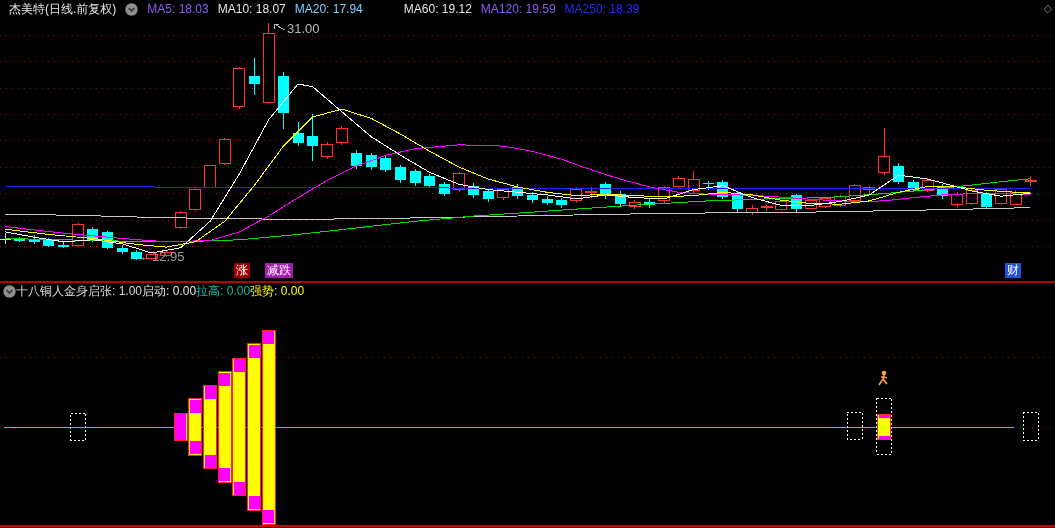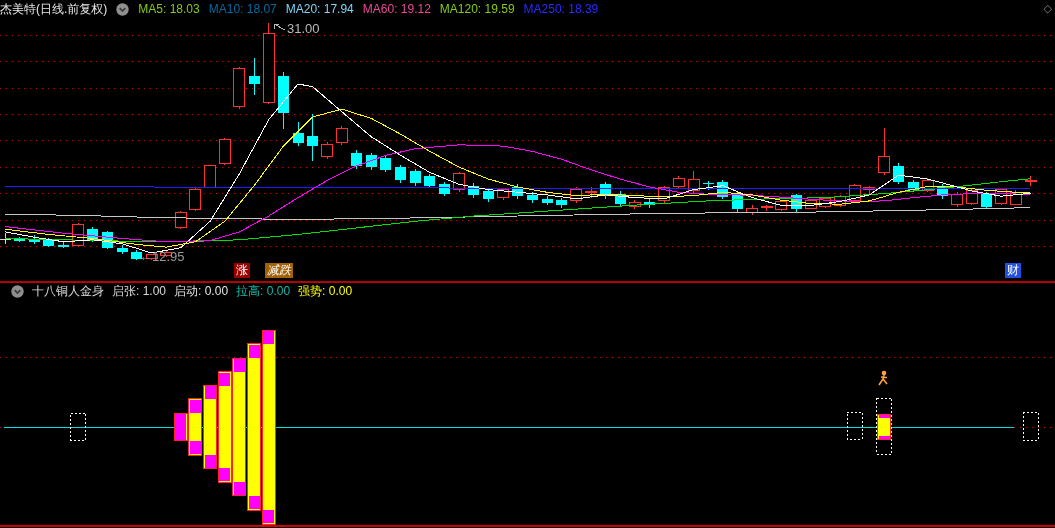--- a/index.html
+++ b/index.html
@@ -1,41 +1,41 @@
 <!DOCTYPE html>
 <html><head>
 <meta charset="utf-8">
 <style>
   html,body{margin:0;padding:0;background:#000;}
   .screen{position:relative;width:1055px;height:528px;background:#000;overflow:hidden;
           font-family:"Liberation Sans","DejaVu Sans",sans-serif;font-size:12px;}
   
   .topbar{position:absolute;left:0;top:0;width:1055px;height:18px;display:flex;
-          align-items:center;gap:9px;padding-left:0;box-sizing:border-box;white-space:nowrap;}
+          align-items:center;gap:9px;padding-left:9px;box-sizing:border-box;white-space:nowrap;}
   .topbar .title{color:#e8e8e8;}
   .circ{display:inline-flex;width:13px;height:13px;}
-  .ma5,.ma120{color:#84cc16;}
-  .ma10{color:#0369a1;text-align:center;}
+  .ma5,.ma120{color:#8b5cf6;}
+  .ma10{color:#e5e5e5;text-align:center;}
   .ma20{color:#7dd3fc;}
-  .ma60{color:#ec4899;}
+  .ma60{color:#e5e5e5;margin-left:32px;}
   .ma250{color:#2a2aff;}
   .corner{position:absolute;right:3px;top:2px;color:#8a8a8a;font-size:11px;}
   
   #main-chart{position:absolute;left:0;top:18px;}
   #indicator-plot{position:absolute;left:0;top:300px;}
   
   .divider{position:absolute;left:0;top:262px;width:1055px;height:19px;
            border-bottom:2px solid #b40000;box-sizing:content-box;}
   .badge{position:absolute;top:1px;height:15px;line-height:15px;padding:0 2px;color:#fff;}
   .b-zhang{left:234px;background:#990000;}
-  .b-jian{left:265px;background:#a16207;font-style:italic;}
+  .b-jian{left:265px;background:#a21caf;}
   .b-cai{left:1005px;background:#2050dd;}
   
   .indheader{position:absolute;left:0;top:283px;width:1055px;height:17px;display:flex;
-             align-items:center;gap:8px;padding-left:11px;box-sizing:border-box;white-space:nowrap;}
+             align-items:center;padding-left:3px;box-sizing:border-box;white-space:nowrap;}
   .iname,.p0{color:#d8d8d8;}
   .p1{color:#e5e5e5;}
   .p2{color:#14b8a6;}
   .p3{color:#ffff00;}
 </style>
 </head>
 <body>
 
 <div class="screen">
 

